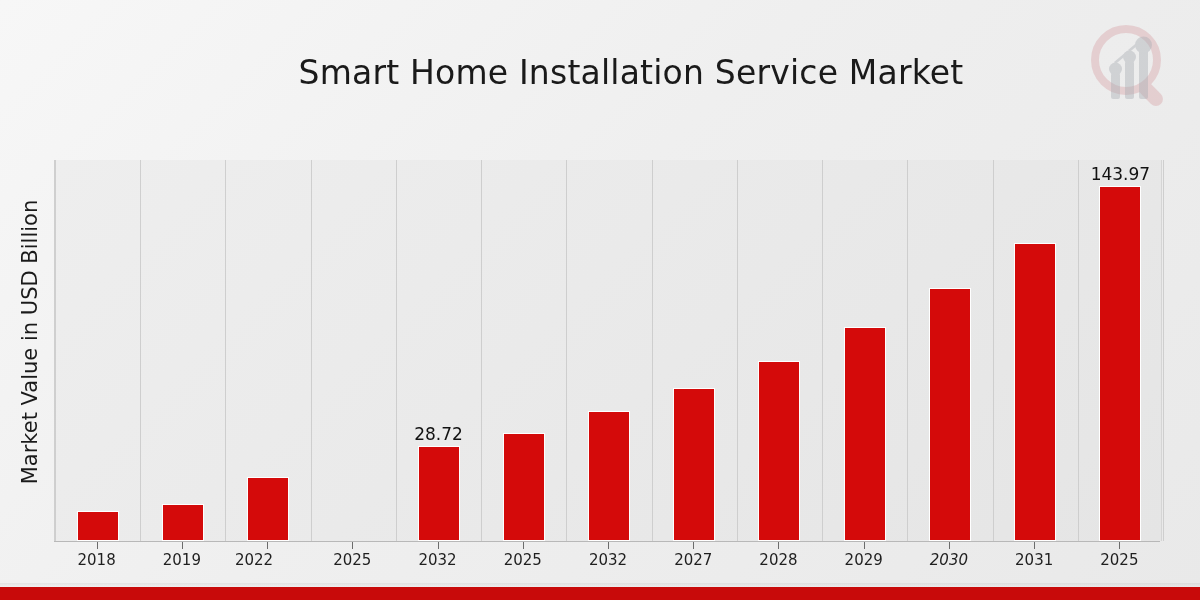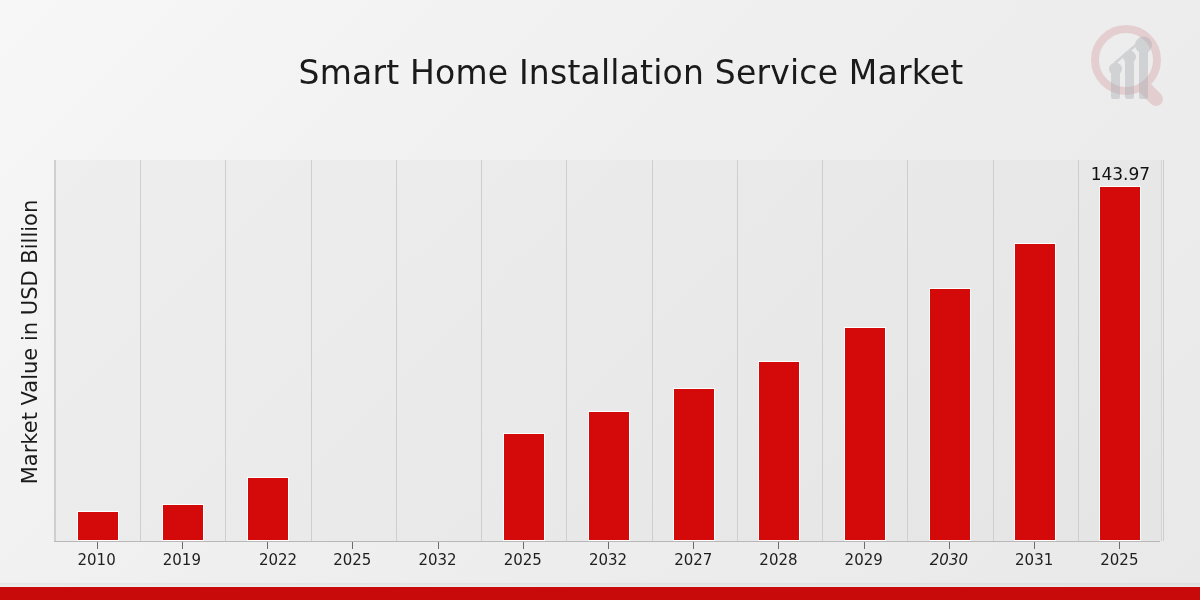--- a/index.html
+++ b/index.html
@@ -223,20 +223,25 @@
     <div id="bars">
         <div class="bar-slot" style="left: 0px; width: 85.2308px;">
           <div class="bar" title="2018: 9.2" style="height: 30.48px; background: rgb(212, 10, 10);"></div>
         </div>
         <div class="bar-slot" style="left: 85.2308px; width: 85.2308px;">
           <div class="bar" title="2019: 11.3" style="height: 37.4374px; background: rgb(212, 10, 10);"></div>
         </div>
         <div class="bar-slot" style="left: 170.462px; width: 85.2308px;">
           <div class="bar" title="2022: 19.3" style="height: 63.9417px; background: rgb(212, 10, 10);"></div>
         </div>
+        <div class="bar-slot" style="left: 340.923px; width: 85.2308px;">
+          <div class="bar" title="2024: 28.72" style="height: 95.1506px; background: rgb(212, 10, 10);">
+            <div class="bar-label">28.72</div>
+          </div>
+        </div>
         <div class="bar-slot" style="left: 426.154px; width: 85.2308px;">
           <div class="bar" title="2025: 32.7" style="height: 108.337px; background: rgb(212, 10, 10);"></div>
         </div>
         <div class="bar-slot" style="left: 511.385px; width: 85.2308px;">
           <div class="bar" title="2026: 39.1" style="height: 129.54px; background: rgb(212, 10, 10);"></div>
         </div>
         <div class="bar-slot" style="left: 596.615px; width: 85.2308px;">
           <div class="bar" title="2027: 46.1" style="height: 152.731px; background: rgb(212, 10, 10);"></div>
         </div>
         <div class="bar-slot" style="left: 681.846px; width: 85.2308px;">
@@ -255,25 +260,25 @@
           <div class="bar" title="2032: 107.28" style="height: 355.423px; background: rgb(212, 10, 10);">
             <div class="bar-label">143.97</div>
           </div>
         </div>
       </div>
   </div>
 
   <div id="x-axis-line"></div>
   <div id="x-axis">
       <div class="x-tick" style="left: 97px;"></div>
-      <div class="x-tick-label" style="left: 96.6154px;">2010</div>
+      <div class="x-tick-label" style="left: 96.6154px;">2018</div>
       <div class="x-tick" style="left: 182px;"></div>
       <div class="x-tick-label" style="left: 181.846px;">2019</div>
       <div class="x-tick" style="left: 267px;"></div>
-      <div class="x-tick-label" style="left: 278px;">2022</div>
+      <div class="x-tick-label" style="left: 254px;">2022</div>
       <div class="x-tick" style="left: 352px;"></div>
       <div class="x-tick-label" style="left: 352.308px;">2025</div>
       <div class="x-tick" style="left: 438px;"></div>
       <div class="x-tick-label" style="left: 437.538px;">2032</div>
       <div class="x-tick" style="left: 523px;"></div>
       <div class="x-tick-label" style="left: 522.769px;">2025</div>
       <div class="x-tick" style="left: 608px;"></div>
       <div class="x-tick-label" style="left: 608px;">2032</div>
       <div class="x-tick" style="left: 693px;"></div>
       <div class="x-tick-label" style="left: 693.231px;">2027</div>

